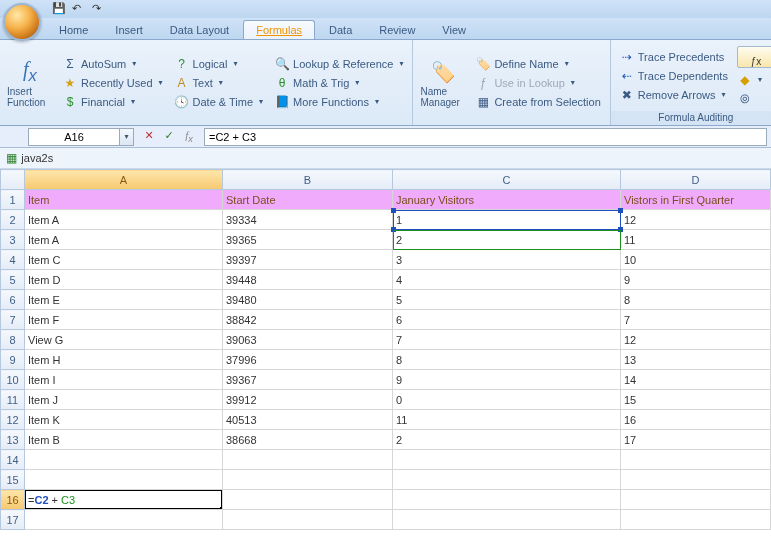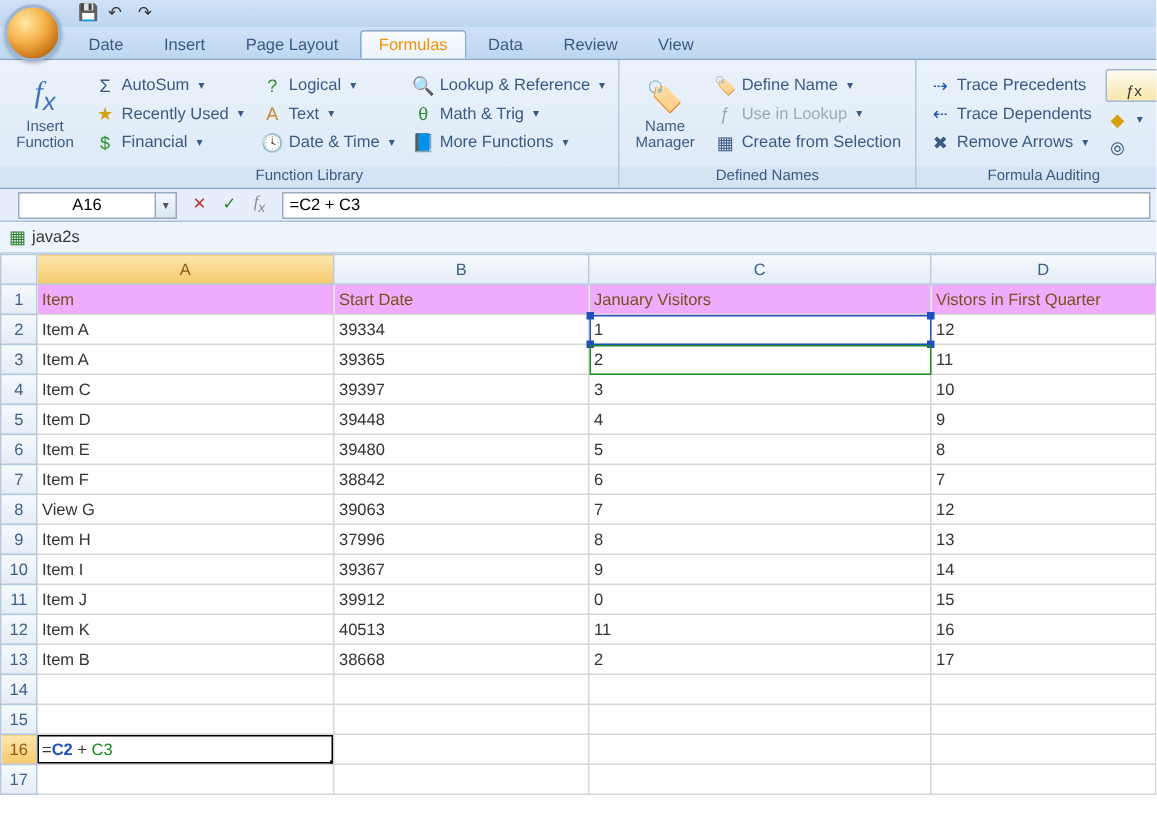--- a/index.html
+++ b/index.html
@@ -5,43 +5,43 @@
   * { box-sizing: border-box; margin: 0; padding: 0; font-family: "Segoe UI", Tahoma, sans-serif; }
   body { background: #fff; font-size: 11px; color: #333; user-select: none; width: 771px; }
   
   
   .titlebar { height: 18px; background: linear-gradient(#cfe2f7,#bdd7f0); display:flex; align-items:center; padding-left:52px; gap:6px;}
   .qa-item { width:14px; height:14px; display:inline-block; }
   
   .tabrow { display:flex; align-items:flex-end; height:22px; background: linear-gradient(#cfe2f7,#bdd7f0); padding-left:46px; position:relative; border-bottom:1px solid #8ba8cc;}
   .office-btn { position:absolute; left:3px; top:-15px; width:38px; height:38px; border-radius:50%; background: radial-gradient(circle at 35% 30%, #ffe9a8, #f6b24a 40%, #cf7a1c 70%, #7a4a10); border:2px solid #9bb5d6; box-shadow:0 1px 3px rgba(0,0,0,.3); z-index:5;}
   .tab { padding:3px 12px 3px; font-size:11px; color:#3b5a82; cursor:pointer; border:1px solid transparent; border-bottom:none; margin-right:1px;}
-  .tab.active { background:linear-gradient(#f7fbff,#eaf2fb); border-color:#8ba8cc; border-radius:3px 3px 0 0; color:#f29200; font-weight:normal;}
+  .tab.active { background:linear-gradient(#f7fbff,#eaf2fb); border-color:#8ba8cc; border-radius:3px 3px 0 0; color:#f29200; font-weight:normal;text-decoration:underline;}
   
   
   .ribbon { display:flex; background:linear-gradient(#eaf2fb,#dce9f7); border-bottom:1px solid #8ba8cc; height:86px;}
   .group { border-right:1px solid #b6c8de; display:flex; flex-direction:column; }
   .group-body { flex:1; display:flex; padding:2px 4px; gap:2px;}
   .group-title { text-align:center; font-size:10px; color:#3b5a82; padding:1px 0 2px; background:rgba(200,220,240,.4);}
   
   .bigbtn { display:flex; flex-direction:column; align-items:center; justify-content:center; width:52px; padding:2px 2px; cursor:pointer; border:1px solid transparent; border-radius:3px;}
   .bigbtn .glyph { font-size:20px; height:28px; display:flex; align-items:center; color:#3b73b9;}
-  .bigbtn .lbl { font-size:10px; text-align:center; line-height:11px; color:#3b5a82;}
+  .bigbtn .lbl { font-size:10px; line-height:11px; color:#3b5a82;}
   
   .col { display:flex; flex-direction:column; gap:1px; justify-content:center;}
   .smallbtn { display:flex; align-items:center; gap:4px; padding:1px 4px; font-size:11px; color:#3b5a82; cursor:pointer; border:1px solid transparent; border-radius:2px; white-space:nowrap;}
   .smallbtn .ic { width:14px; text-align:center; font-size:12px;}
   .dd { font-size:8px; color:#3b5a82; margin-left:2px;}
   .disabled { color:#9ea9b5 !important; }
   
   .toggle { width:38px; height:22px; border:1px solid #a6b8ce; background:linear-gradient(#fefcf1,#f8e6aa); border-radius:2px; display:flex; align-items:flex-end; justify-content:center; margin:2px;}
   
   
   .fbar-row { display:flex; align-items:center; border-bottom:1px solid #a9bdd6; background:#e6eefb; height:22px;}
-  .namebox-wrap { display:flex; align-items:center; margin-left:12px;}
+  .namebox-wrap { display:flex; align-items:center; margin-left:28px;}
   .namebox { width:92px; height:18px; border:1px solid #9ab; background:#fff; font-size:11px; padding:1px 4px; text-align:center;}
   .nb-dd { width:14px; height:18px; border:1px solid #9ab; border-left:none; background:linear-gradient(#f3f7fc,#dbe7f4); display:flex; align-items:center; justify-content:center; font-size:8px; color:#456;}
   .fbar-btns { display:flex; gap:6px; padding:0 8px; color:#888;}
   .fbar-btns span{ width:14px; text-align:center; cursor:pointer;}
   .fx { font-style:italic; font-family:"Times New Roman",serif;}
   .fbar-input { flex:1; border:none; background:#fff; height:18px; border:1px solid #9ab; padding:1px 4px; font-size:11px; margin-right:4px;}
   
   
   .tabname { display:flex; align-items:center; gap:4px; padding:3px 6px; background:#eef4fb; border-bottom:1px solid #cbd8ea; font-size:11px;}
   .tabname .xic{ color:#2a7e2a; font-size:12px;}
@@ -72,23 +72,23 @@
 <body>
 
 <div class="titlebar">
   <span class="qa-item">💾</span>
   <span class="qa-item">↶</span>
   <span class="qa-item">↷</span>
 </div>
 
 <div class="tabrow">
   <div class="office-btn"></div>
-<div class="tab">Date</div>
+<div class="tab">Home</div>
     <div class="tab">Insert</div>
-    <div class="tab">Page Layout</div>
+    <div class="tab">Data Layout</div>
     <div class="tab active">Formulas</div>
     <div class="tab">Data</div>
     <div class="tab">Review</div>
     <div class="tab">View</div>
   </div>
 
 <div class="ribbon">
   <div class="group">
     <div class="group-body">
       <div class="bigbtn">
@@ -143,21 +143,20 @@
             <span>Math &amp; Trig</span>
             <span class="dd">▾</span>
           </div>
         <div class="smallbtn">
             <span class="ic">📘</span>
             <span>More Functions</span>
             <span class="dd">▾</span>
           </div>
       </div>
     </div>
-    <div class="group-title">Function Library</div>
   </div>
 
   <div class="group">
     <div class="group-body">
       <div class="bigbtn">
         <span class="glyph">🏷️</span>
         <span class="lbl">Name
 Manager</span>
       </div>
       <div class="col">
@@ -170,21 +169,20 @@
             <span class="ic">ƒ</span>
             <span>Use in Lookup</span>
             <span class="dd">▾</span>
           </div>
         <div class="smallbtn">
             <span class="ic">▦</span>
             <span>Create from Selection</span>
           </div>
       </div>
     </div>
-    <div class="group-title">Defined Names</div>
   </div>
 
   <div class="group" style="flex:1">
     <div class="group-body">
       <div class="col">
         <div class="smallbtn">
             <span class="ic" style="color:#2358b8">⇢</span>
             <span>Trace Precedents</span>
           </div>
         <div class="smallbtn">

